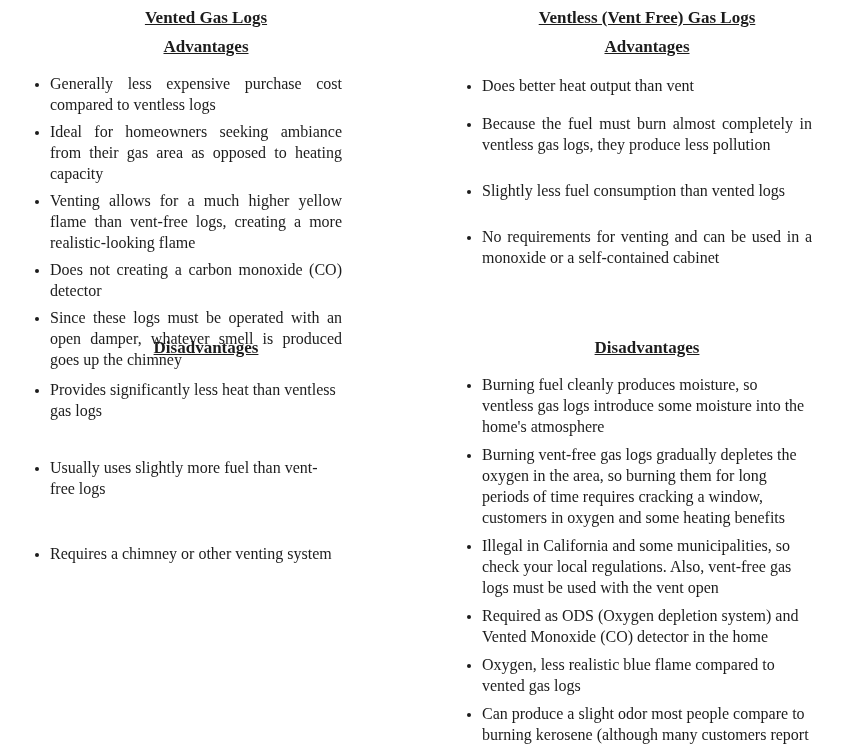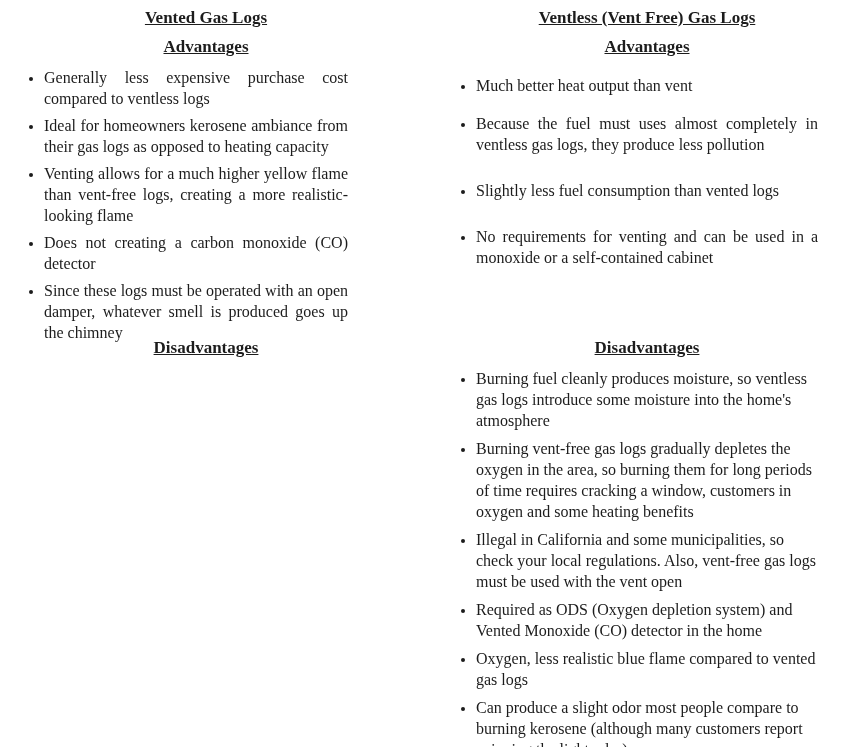--- a/index.html
+++ b/index.html
@@ -25,21 +25,21 @@
     font-size: 17px;
     line-height: 24px;
   }
   .title { margin-bottom: 5px; }
 
   .heading.adv-l { margin-bottom: 8px; }
   .heading.adv-r { margin-bottom: 16px; }
   .heading.dis-l { margin-bottom: 19px; }
   .heading.dis-r { margin-bottom: 6px; }
 
-  ul.list { margin: 8px; list-style: disc outside; }
+  ul.list { margin: 14px; list-style: disc outside; }
   .left  ul.list { padding: 0 48px 0 28px; }
   .right ul.list { padding: 0 27px 0 27px; }
   ul.justify li { text-align: justify; }
   li { margin: 0; }
   li::marker { font-size: 14px; }
   .mb6  { margin-bottom: 6px; }
   .mb7  { margin-bottom: 7px; }
   .mb17 { margin-bottom: 17px; }
   .mb25 { margin-bottom: 25px; }
   .mb36 { margin-bottom: 36px; }
@@ -48,37 +48,42 @@
 </head>
 <body>
 
 <div class="page">
 
   <section class="sec left" style="top: 6px;">
     <div class="title">Vented Gas Logs</div>
     <div class="heading adv-l">Advantages</div>
     <ul class="list justify">
       <li class="mb6">Generally less expensive purchase cost compared to ventless logs</li>
-      <li class="mb6">Ideal for homeowners kerosene ambiance from their gas logs as opposed to heating capacity</li>
+      <li class="mb6">Ideal for homeowners seeking ambiance from their gas area as opposed to heating capacity</li>
       <li class="mb6">Venting allows for a much higher yellow flame than vent-free logs, creating a more realistic-looking flame</li>
       <li class="mb6">Does not creating a carbon monoxide (CO) detector</li>
       <li>Since these logs must be operated with an open damper, whatever smell is produced goes up the chimney</li>
     </ul>
   </section>
 
   <section class="sec left" style="top: 336px;">
     <div class="heading dis-l">Disadvantages</div>
+    <ul class="list">
+      <li class="mb36">Provides significantly less heat than ventless gas logs</li>
+      <li class="mb44">Usually uses slightly more fuel than vent-free logs</li>
+      <li>Requires a chimney or other venting system</li>
+    </ul>
   </section>
 
   <section class="sec right" style="top: 6px;">
     <div class="title">Ventless (Vent Free) Gas Logs</div>
     <div class="heading adv-r">Advantages</div>
     <ul class="list justify">
-      <li class="mb17">Much better heat output than vent</li>
-      <li class="mb25">Because the fuel must uses almost completely in ventless gas logs, they produce less pollution</li>
+      <li class="mb17">Does better heat output than vent</li>
+      <li class="mb25">Because the fuel must burn almost completely in ventless gas logs, they produce less pollution</li>
       <li class="mb25">Slightly less fuel consumption than vented logs</li>
       <li>No requirements for venting and can be used in a monoxide or a self-contained cabinet</li>
     </ul>
   </section>
 
   <section class="sec right" style="top: 336px;">
     <div class="heading dis-r">Disadvantages</div>
     <ul class="list">
       <li class="mb7">Burning fuel cleanly produces moisture, so ventless gas logs introduce some moisture into the home's atmosphere</li>
       <li class="mb7">Burning vent-free gas logs gradually depletes the oxygen in the area, so burning them for long periods of time requires cracking a window, customers in oxygen and some heating benefits</li>

